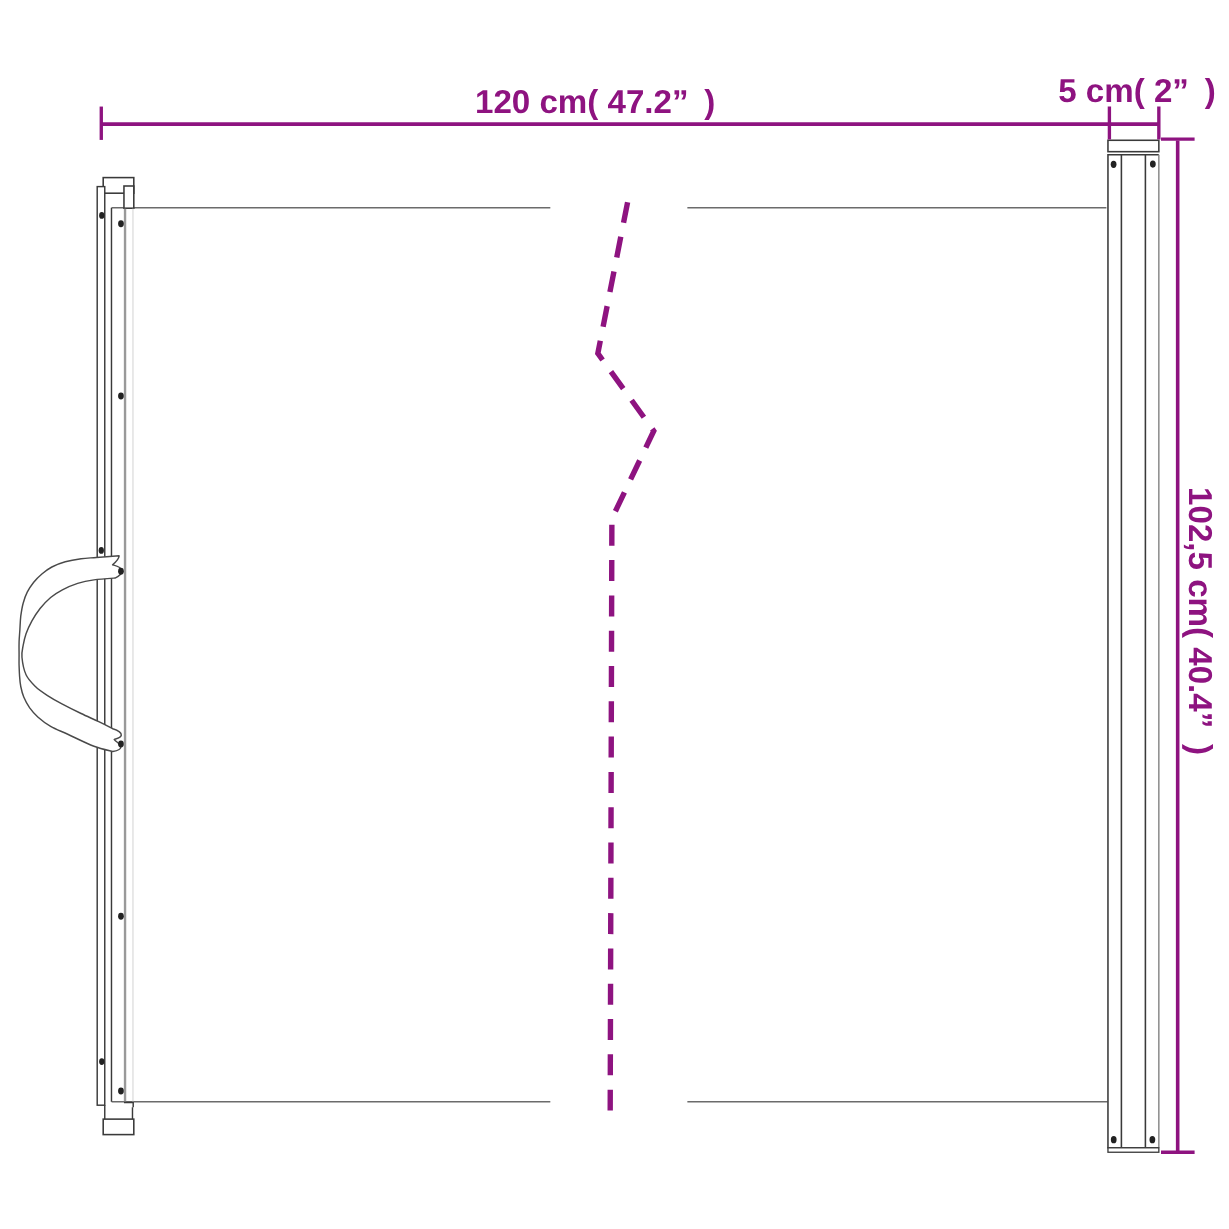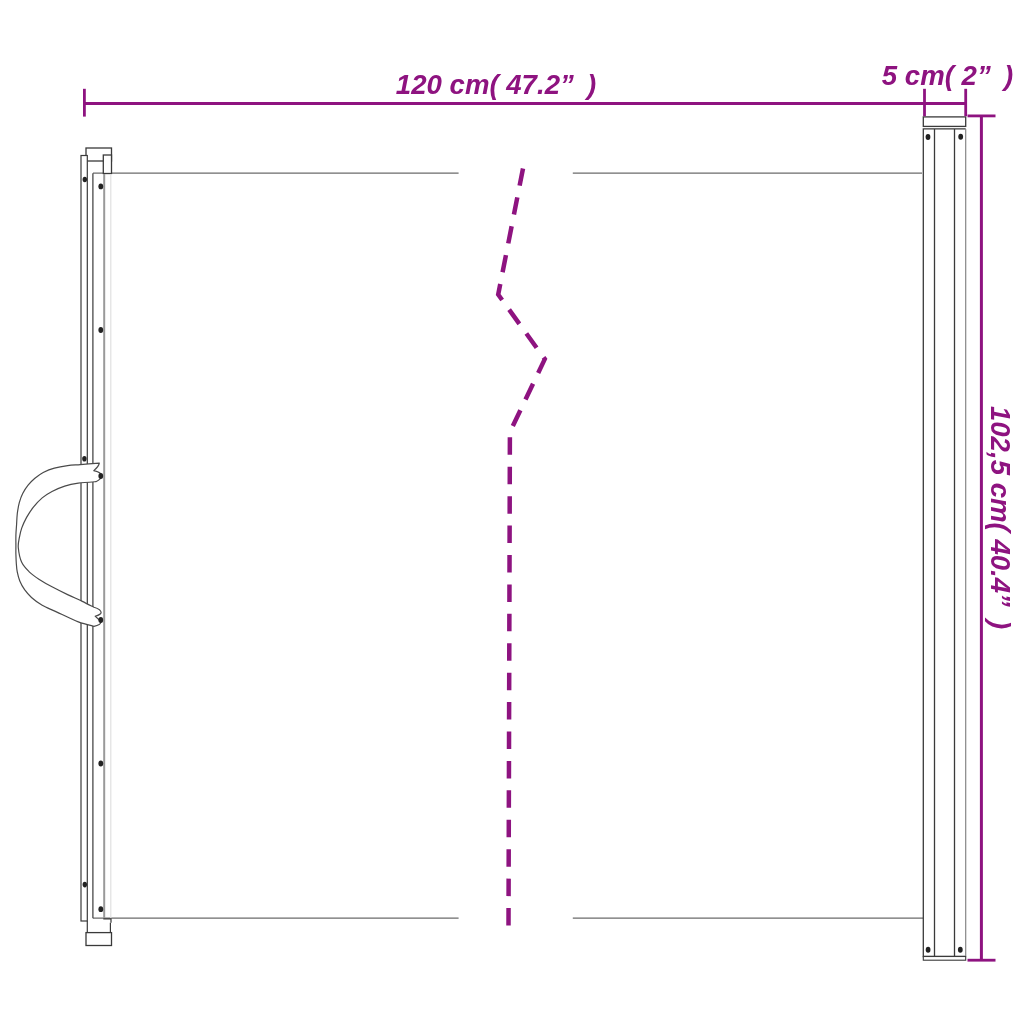--- a/index.html
+++ b/index.html
@@ -1,16 +1,16 @@
 <!DOCTYPE html>
 <html><head>
 <meta charset="utf-8">
 <style>
   html,body{margin:0;padding:0;background:#ffffff;}
-  .wrap{width:1017px;height:1024px;position:relative;overflow:hidden;background:#ffffff;font-style:italic;}
+  .wrap{width:1017px;height:1024px;position:relative;overflow:hidden;background:#ffffff;}
   text{font-family:"Liberation Sans", sans-serif;font-weight:bold;fill:#8e1380;}
 </style>
 </head>
 <body>
 <div class="wrap">
 <svg width="1024" height="1024" viewBox="0 0 1024 1024">
 
   <rect x="0" y="0" width="1024" height="1024" fill="#ffffff"></rect>
 
   <line x1="93" y1="173.2" x2="458.6" y2="173.2" stroke="#6b6b6b" stroke-width="1.3"></line>

